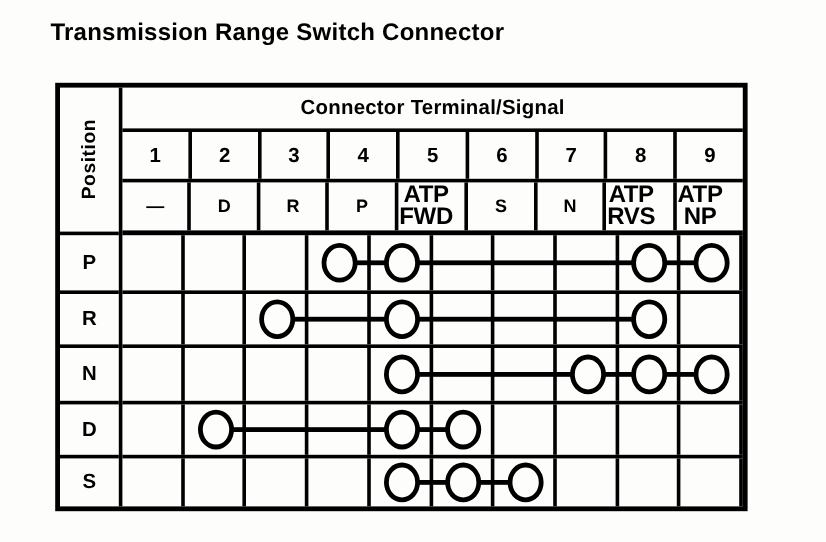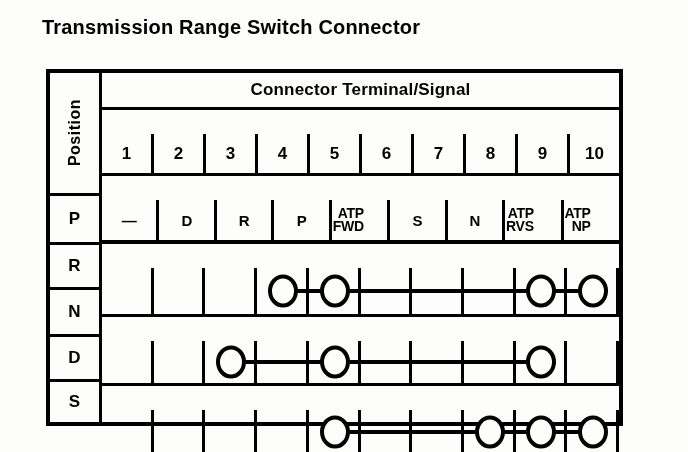--- a/index.html
+++ b/index.html
@@ -56,21 +56,20 @@
     justify-content: center;
     font-weight: bold;
     font-size: 17px;
   }
   .hb { border-bottom: 3px solid #000; }
   
   .right-col {
     flex: 1;
     display: flex;
     flex-direction: column;
-    gap: 24px;
   }
   .hdr1 {
     height: 37px; flex: 0 0 37px;
     border-bottom: 3px solid #000;
     display: flex;
     align-items: center;
     justify-content: center;
     font-weight: bold;
     font-size: 17px;
     letter-spacing: 0.2px;
@@ -83,21 +82,21 @@
     display: flex;
     align-items: center;
     justify-content: center;
     font-weight: bold;
     border-right: 3px solid #000;
     overflow: hidden;
   }
   .hcell:last-child { border-right: none; }
   .num-cell { font-size: 17px; }
   .sig-cell { font-size: 15px; letter-spacing: -0.3px; white-space: pre-line; text-align: center; }
-  .sig-cell.two-line { line-height: 0.95; justify-content: flex-start; text-align: right; padding-left: 1px; font-size: 14px; }
+  .sig-cell.two-line { line-height: 0.95; justify-content: flex-start; text-align: center; padding-left: 1px; font-size: 20px; }
   
   .body-row { display: flex; position: relative; }
   .t-cell { flex: 1 1 0; border-right: 3px solid #000; }
   .t-cell:last-child { border-right: none; }
   .conn-line {
     position: absolute;
     top: 50%;
     height: 4px;
     margin-top: -2px;
     background: #000;
@@ -135,21 +134,20 @@
     <div class="hdr-row hdr2">
         <div class="hcell num-cell">1</div>
         <div class="hcell num-cell">2</div>
         <div class="hcell num-cell">3</div>
         <div class="hcell num-cell">4</div>
         <div class="hcell num-cell">5</div>
         <div class="hcell num-cell">6</div>
         <div class="hcell num-cell">7</div>
         <div class="hcell num-cell">8</div>
         <div class="hcell num-cell">9</div>
-        <div class="hcell num-cell">10</div>
       </div>
     <div class="hdr-row hdr3">
         <div class="hcell sig-cell">—</div>
         <div class="hcell sig-cell">D</div>
         <div class="hcell sig-cell">R</div>
         <div class="hcell sig-cell">P</div>
         <div class="hcell sig-cell two-line">ATP
 FWD</div>
         <div class="hcell sig-cell">S</div>
         <div class="hcell sig-cell">N</div>

